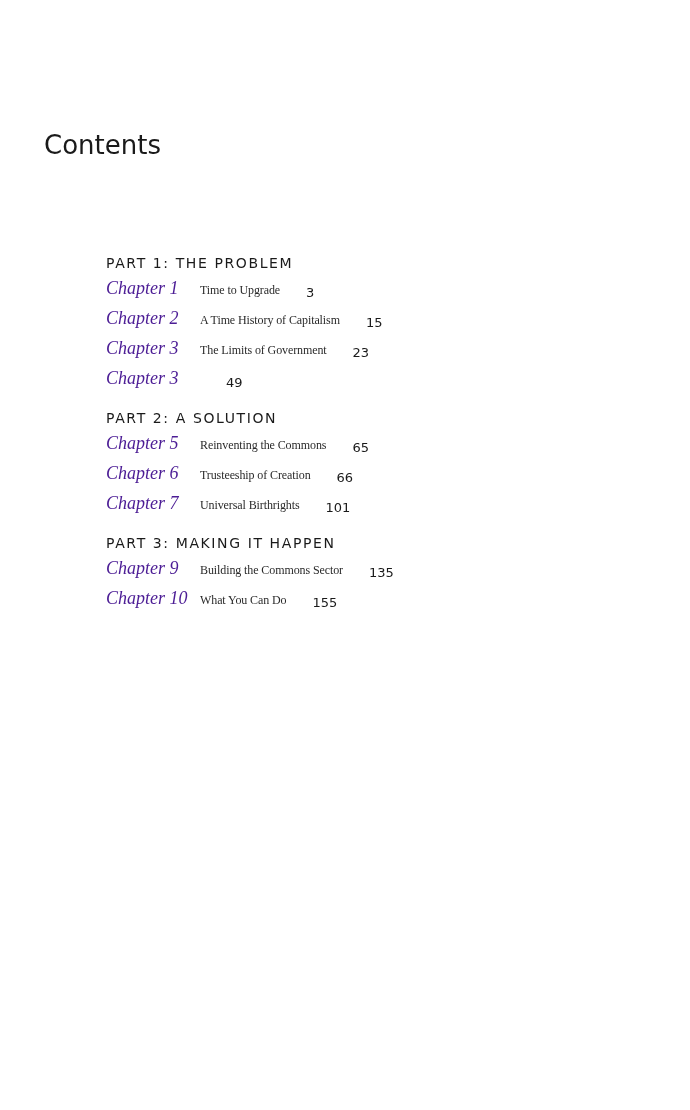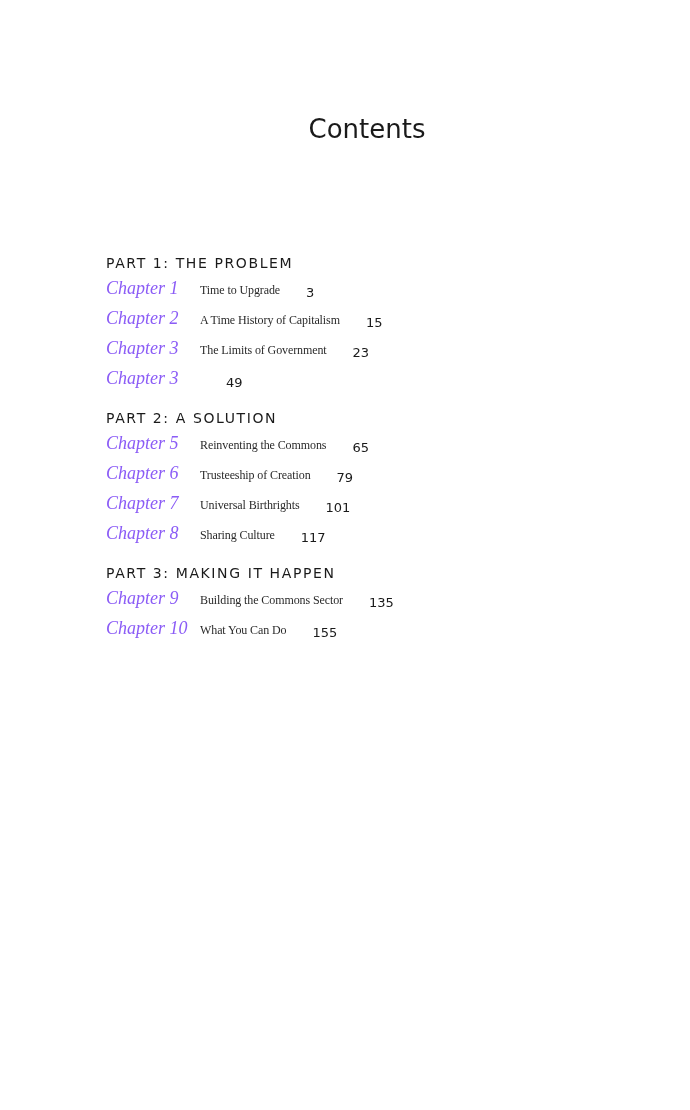--- a/index.html
+++ b/index.html
@@ -11,22 +11,21 @@
       width: 690px;
       height: 1110px;
       position: relative;
       overflow: hidden;
       color: #1a1a1a;
     }
     .page-title {
       position: absolute;
       left: 0;
       width: 690px;
-      top: 97px;
-      text-align: center;
+      top: 113px;
       padding-left: 44px;
       box-sizing: border-box;
       font-family: "DejaVu Sans", sans-serif;
       font-size: 26px;
       font-weight: normal;
       letter-spacing: 0px;
       color: #1a1a1a;
     }
     .toc {
       position: absolute;
@@ -54,21 +53,21 @@
       display: flex;
       align-items: baseline;
       height: 30px;
       line-height: 30px;
       white-space: nowrap;
     }
     .chapter-label {
       font-family: "Liberation Serif", "DejaVu Serif", serif;
       font-style: italic;
       font-size: 18px;
-      color: #8b5cf6;
+      color: #4c1d95;
       width: 94px;
       flex: 0 0 94px;
     }
     .chapter-title {
       font-family: "Liberation Serif", "DejaVu Serif", serif;
       font-size: 12px;
       color: #2a2a2a;
       letter-spacing: -0.1px;
     }
     .chapter-page {
@@ -113,31 +112,26 @@
   <section class="part">
     <div class="part-heading">PART 2: A SOLUTION</div>
     <div class="chapter-row">
       <span class="chapter-label">Chapter 5</span>
       <span class="chapter-title">Reinventing the Commons</span>
       <span class="chapter-page">65</span>
     </div>
     <div class="chapter-row">
       <span class="chapter-label">Chapter 6</span>
       <span class="chapter-title">Trusteeship of Creation</span>
-      <span class="chapter-page">79</span>
+      <span class="chapter-page">66</span>
     </div>
     <div class="chapter-row">
       <span class="chapter-label">Chapter 7</span>
       <span class="chapter-title">Universal Birthrights</span>
       <span class="chapter-page">101</span>
-    </div>
-    <div class="chapter-row">
-      <span class="chapter-label">Chapter 8</span>
-      <span class="chapter-title">Sharing Culture</span>
-      <span class="chapter-page">117</span>
     </div>
   </section>
 
   <section class="part">
     <div class="part-heading">PART 3: MAKING IT HAPPEN</div>
     <div class="chapter-row">
       <span class="chapter-label">Chapter 9</span>
       <span class="chapter-title">Building the Commons Sector</span>
       <span class="chapter-page">135</span>
     </div>

